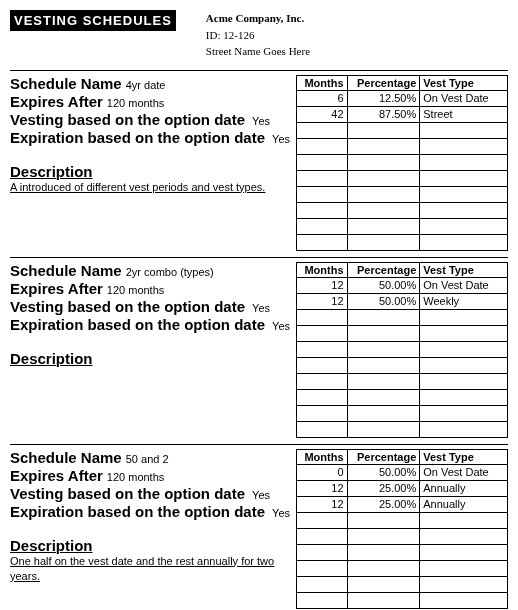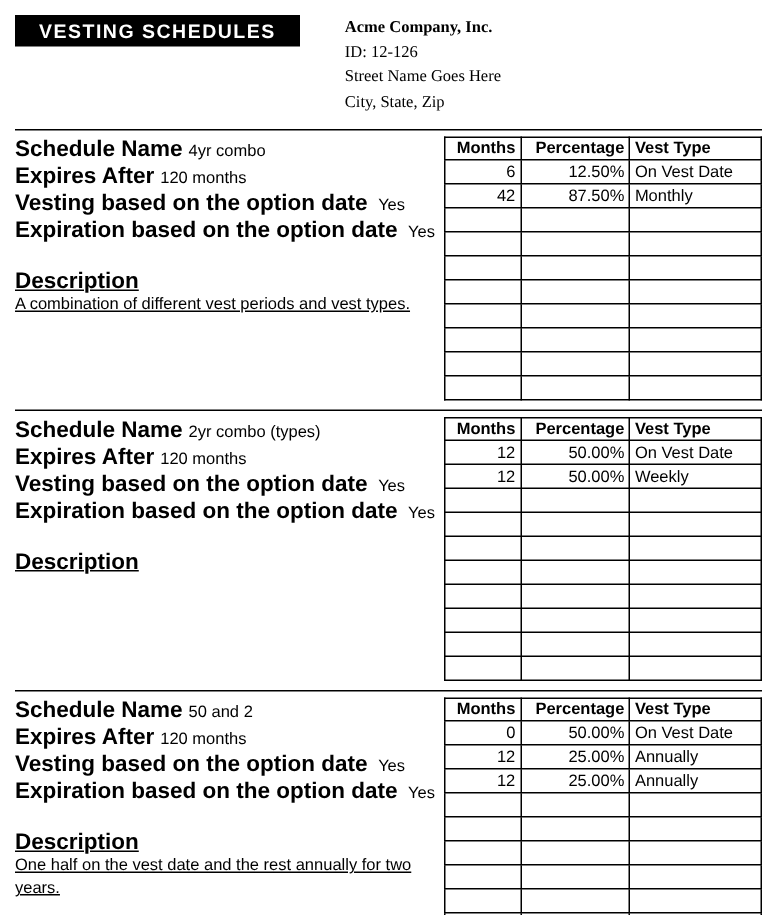--- a/index.html
+++ b/index.html
@@ -25,21 +25,21 @@
       margin-bottom: 10px;
     }
 
     .header-title {
       background: #000;
       color: #fff;
       font-size: 13px;
       font-weight: bold;
       font-variant: small-caps;
       letter-spacing: 1px;
-      padding: 3px 16px;
+      padding: 3px 4px;
       margin-right: 30px;
       text-transform: uppercase;
       white-space: nowrap;
     }
 
     .header-company {
       font-size: 11px;
       line-height: 1.5;
       font-family: Liberation Serif, serif;
     }
@@ -144,68 +144,67 @@
 <body>
 
 <div class="page">
 
   <div class="header">
     <div class="header-title">Vesting Schedules</div>
     <div class="header-company">
       <div class="company-name">Acme Company, Inc.</div>
       <div>ID: 12-126</div>
       <div>Street Name Goes Here</div>
-      <div>City, State, Zip</div>
     </div>
   </div>
 
   <div id="schedules-container">
       <div class="schedule-block">
     <div class="schedule-inner">
       <div class="schedule-left">
         <div class="field-row">
           <span class="field-label">Schedule Name</span>
-          <span class="field-value">4yr combo</span>
+          <span class="field-value">4yr date</span>
         </div>
         <div class="field-row">
           <span class="field-label">Expires After</span>
           <span class="field-value">120 months</span>
         </div>
         <div class="field-row">
           <span class="field-label">Vesting based on the option date</span>
           <span class="field-value">&nbsp;Yes</span>
         </div>
         <div class="field-row">
           <span class="field-label">Expiration based on the option date</span>
           <span class="field-value">&nbsp;Yes</span>
         </div>
         <div class="description-section">
           <span class="field-label">Description</span>
-          <div class="description-text">A combination of different vest periods and vest types.</div>
+          <div class="description-text">A introduced of different vest periods and vest types.</div>
         </div>
       </div>
       <div class="schedule-table">
         <table class="table-grid">
           <thead>
             <tr>
               <th class="months-cell">Months</th>
               <th class="pct-cell">Percentage</th>
               <th class="vest-type-header vest-type-cell">Vest Type</th>
             </tr>
           </thead>
           <tbody>
             <tr>
       <td class="months-cell">6</td>
       <td class="pct-cell">12.50%</td>
       <td class="vest-type-cell">On Vest Date</td>
     </tr>
                 <tr>
       <td class="months-cell">42</td>
       <td class="pct-cell">87.50%</td>
-      <td class="vest-type-cell">Monthly</td>
+      <td class="vest-type-cell">Street</td>
     </tr>
                 <tr>
       <td class="months-cell"></td>
       <td class="pct-cell"></td>
       <td class="vest-type-cell"></td>
     </tr>
                 <tr>
       <td class="months-cell"></td>
       <td class="pct-cell"></td>
       <td class="vest-type-cell"></td>

